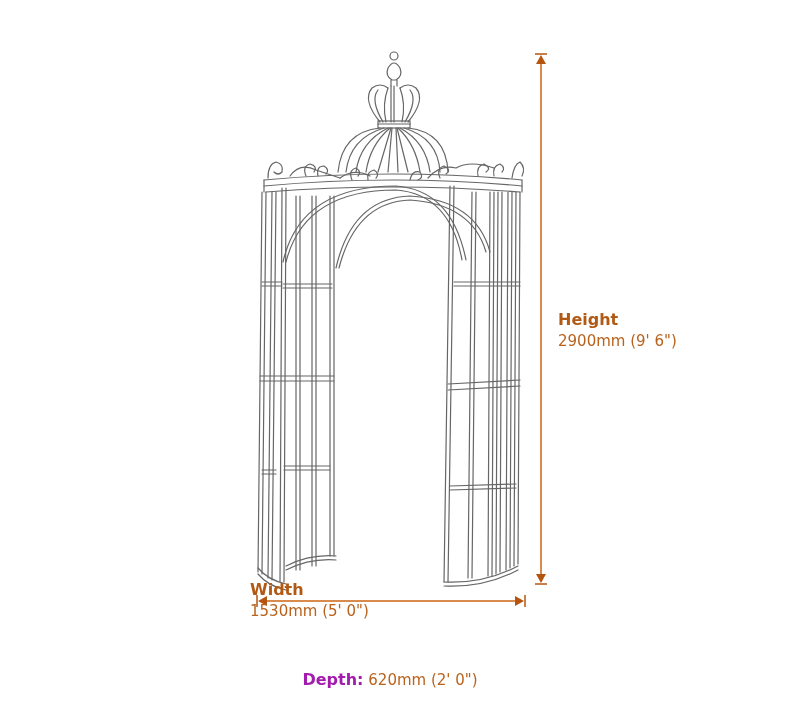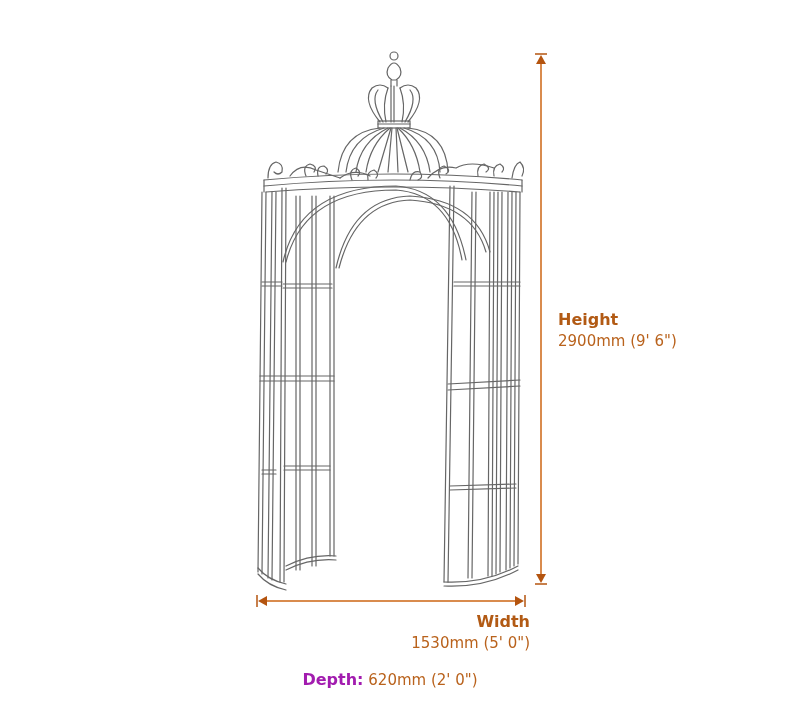--- a/index.html
+++ b/index.html
@@ -2,21 +2,21 @@
 <html><head>
 <meta charset="utf-8">
 <style>
   html, body { margin: 0; padding: 0; background: #ffffff; }
   body { width: 800px; height: 710px; position: relative; overflow: hidden; font-family: "DejaVu Sans", "Liberation Sans", sans-serif; }
   .drawing { position: absolute; left: 0; top: 0; }
   .label { position: absolute; color: #b25a14; white-space: nowrap; }
   .label .title { font-weight: bold; font-size: 16px; display: block; }
   .label .value { font-size: 15px; display: block; color: #b9621c; }
   #height-label { left: 548px; top: 310px; margin-left: 10px; }
-  #width-label { left: 250px; top: 612px; width: 280px; text-align: right; }
+  #width-label { left: 250px; top: 580px; width: 280px; text-align: left; }
   #depth-label { left: 250px; top: 670px; width: 280px; text-align: center; font-size: 15px; }
   #depth-label .dtitle { font-weight: bold; font-size: 16px; color: #a21caf; }
   #depth-label .dval { color: #b9621c; }
   #width-label .value { margin-top: 3px; }
   #height-label .value { margin-top: 3px; }
 </style>
 </head>
 <body>
 
 <svg class="drawing" width="800" height="710" viewBox="0 0 800 710" xmlns="http://www.w3.org/2000/svg">

